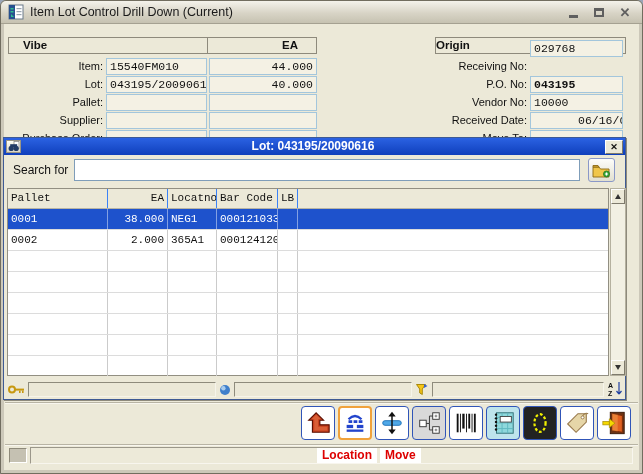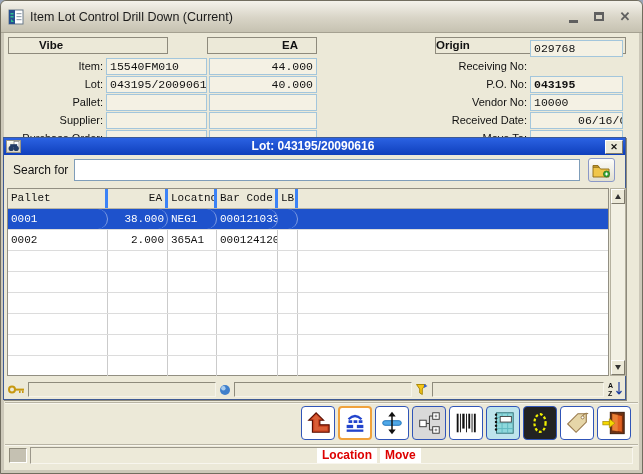--- a/index.html
+++ b/index.html
@@ -2,21 +2,21 @@
 <html><head>
 <meta charset="utf-8">
 <style>
   html,body{margin:0;padding:0;background:#9AA5B8;}
   *{box-sizing:border-box;}
   .win{position:relative;width:643px;height:474px;background:#ECE9D8;
        border:1px solid #716D5F;box-shadow:inset 0 0 0 3px #CCC8B9;
        border-radius:6px 6px 0 0;overflow:hidden;
        font-family:"Liberation Sans",sans-serif;color:#111;}
   
-  .titlebar{position:absolute;top:0;left:0;right:0;height:32px;
+  .titlebar{position:absolute;top:0;left:0;right:0;height:23px;
       background:linear-gradient(#F4F2EB,#D8D4C6 55%,#C6C2B1);
       border-bottom:1px solid #A5A191;border-radius:5px 5px 0 0;
       display:flex;align-items:center;padding:0 7px;gap:6px;}
   .titlebar .ttl{flex:1;font-size:12.5px;color:#1A1A1A;}
   .ctl{width:20px;height:18px;display:flex;align-items:center;justify-content:center;color:#5F5F5F;}
   .min-glyph{width:9px;height:3px;background:#5F5F5F;margin-top:9px;}
   .max-glyph{width:10px;height:9px;border:2px solid #5F5F5F;border-top-width:3px;}
   .close-glyph{font-size:13px;font-weight:bold;line-height:1;}
   
   .hdrbox{position:absolute;height:17px;background:#ECE9D8;border:1px solid #8E8A7C;
@@ -40,27 +40,27 @@
   .search-lbl{position:absolute;left:9px;top:25px;font-size:12px;}
   .search-inp{position:absolute;left:70px;top:21px;width:506px;height:22px;
       border:1px solid #7F9DB9;background:#fff;font:12px "Liberation Sans",sans-serif;padding:0 3px;}
   .search-btn{position:absolute;left:584px;top:20px;width:27px;height:24px;
       background:linear-gradient(#FDFDFA,#E2E0D0);border:1px solid #8A98C8;border-radius:3px;
       display:flex;align-items:center;justify-content:center;}
   
   .tbl{position:absolute;left:3px;top:50px;width:602px;height:188px;background:#fff;
       border:1px solid #928F82;font-family:"Liberation Mono","DejaVu Sans Mono",monospace;font-size:11px;}
   .thead{display:flex;height:20px;background:#ECE9D8;line-height:19px;border-bottom:1px solid #B8B5A5;}
-  .th{padding-left:3px;border-right:3px solid #3b82f6;white-space:nowrap;overflow:hidden;}
+  .th{padding-left:3px;border-right:1px solid #3b82f6;white-space:nowrap;overflow:hidden;}
   .tr{display:flex;height:21px;line-height:20px;border-bottom:1px solid #DCDCDC;}
   .td{padding-left:3px;border-right:1px solid #CBCBCB;white-space:nowrap;overflow:hidden;}
   .c0{width:100px;} .c1{width:60px;text-align:right;padding-right:3px;padding-left:0;}
   .c2{width:49px;} .c3{width:61px;} .c4{width:20px;} .cf{flex:1;border-right:none;}
   .tr.sel{background:#1E52CC;color:#fff;}
-  .tr.sel .td{border-right-color:rgba(255,255,255,.45);border-bottom-color:#1E52CC;border-radius:10px;}
+  .tr.sel .td{border-right-color:rgba(255,255,255,.45);border-bottom-color:#1E52CC;}
   .tbody{height:167px;overflow:hidden;}
   
   .sbar{position:absolute;left:606px;top:50px;width:16px;height:188px;background:#F2F0E3;
       border:1px solid #B5B19F;}
   .sbtn{position:absolute;left:0;width:14px;height:15px;background:#ECE9D8;
       border:1px solid;border-color:#FFF #7E7A6C #7E7A6C #FFF;
       display:flex;align-items:center;justify-content:center;}
   .tri-up{width:0;height:0;border-left:3px solid transparent;border-right:3px solid transparent;border-bottom:5px solid #333;}
   .tri-dn{width:0;height:0;border-left:3px solid transparent;border-right:3px solid transparent;border-top:5px solid #333;}
   
@@ -105,21 +105,21 @@
     <span class="ttl">Item Lot Control Drill Down (Current)</span>
     <span class="ctl">
         <span class="min-glyph"></span>
       </span>
     <span class="ctl">
         <span class="max-glyph"></span>
       </span>
     <span class="ctl close-glyph">✕</span>
   </div>
 
-  <div class="hdrbox" style="left:7px;top:36px;width:160px;padding-left:30px;">Vibe</div>
+  <div class="hdrbox" style="left:7px;top:36px;width:200px;padding-left:14px;">Vibe</div>
   <div class="hdrbox" style="left:206px;top:36px;width:110px;text-align:right;padding-right:18px;">EA</div>
   <div class="hdrbox" style="left:434px;top:36px;width:191px;text-align:left;">Origin</div>
 
   <div class="flabel" style="left:4px;top:57px;width:98px;">Item:</div>
   <div class="ffield" style="left:105px;top:57px;width:101px;">15540FM010</div>
   <div class="ffield r" style="left:208px;top:57px;width:108px;">44.000</div>
 
   <div class="flabel" style="left:4px;top:75px;width:98px;">Lot:</div>
   <div class="ffield" style="left:105px;top:75px;width:101px;">043195/20090616</div>
   <div class="ffield r" style="left:208px;top:75px;width:108px;">40.000</div>

